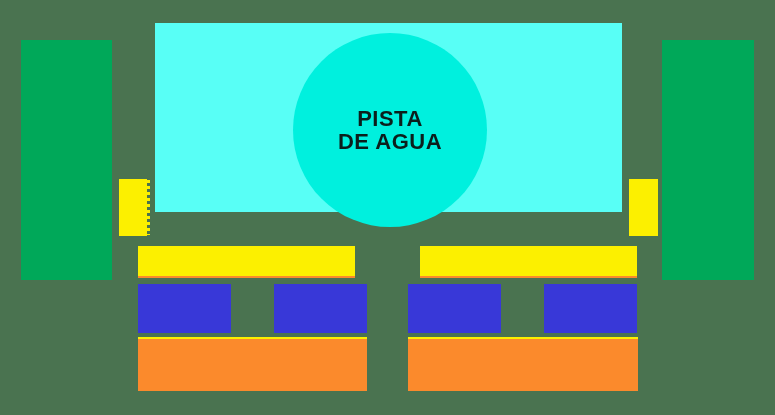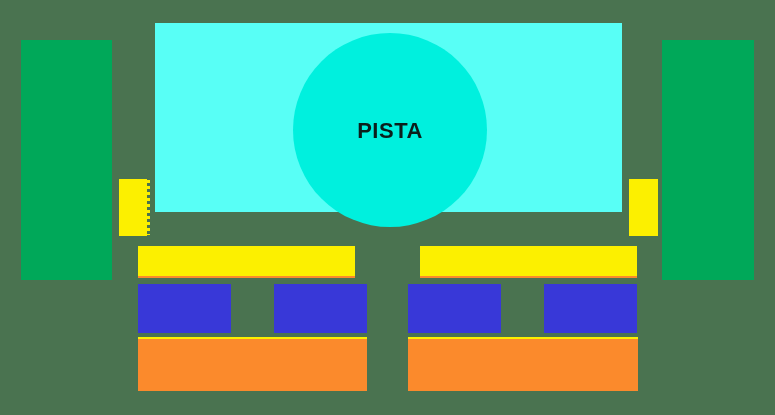--- a/index.html
+++ b/index.html
@@ -76,15 +76,16 @@
       <div class="zone" style="left: 274px; top: 284px; width: 93px; height: 49px; background: var(--blue);"></div>
       <div class="zone" style="left: 408px; top: 284px; width: 93px; height: 49px; background: var(--blue);"></div>
       <div class="zone" style="left: 544px; top: 284px; width: 93px; height: 49px; background: var(--blue);"></div>
       <div class="zone edge-top-yellow" style="left: 138px; top: 337px; width: 229px; height: 54px; background: var(--orange);"></div>
       <div class="zone edge-top-yellow" style="left: 408px; top: 337px; width: 230px; height: 54px; background: var(--orange);"></div>
     </div>
 
   <div class="water-circle" id="water-circle" style="left: 293px; top: 33px; width: 194px; height: 194px;">
     <div class="stage-label">
       <span>PISTA</span>
+      <span>DE AGUA</span>
     </div>
   </div>
 </div>
 
 </body></html>

